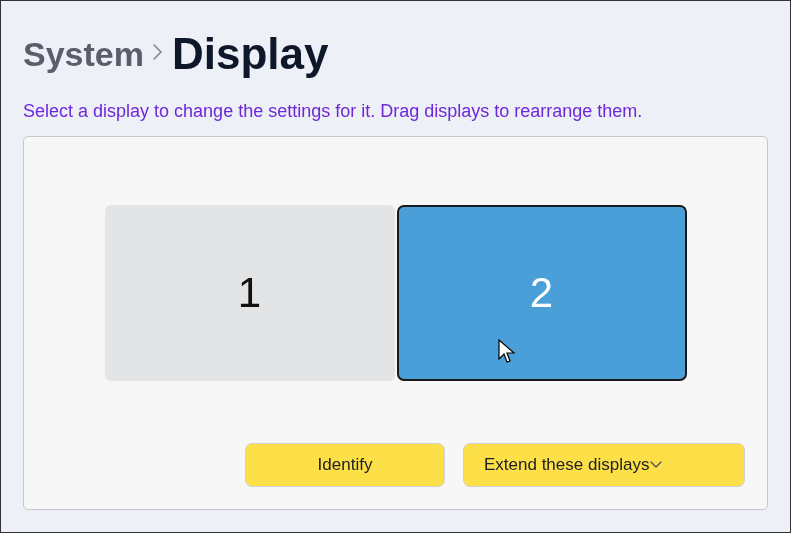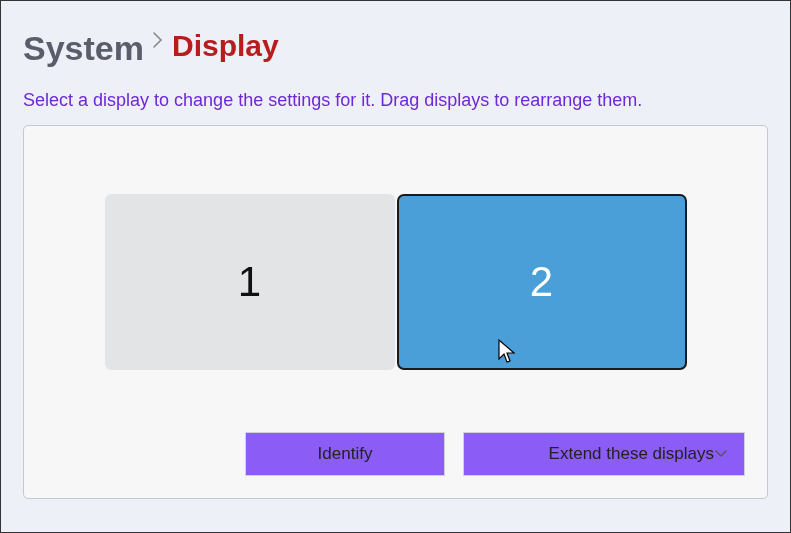--- a/index.html
+++ b/index.html
@@ -7,39 +7,39 @@
       font-family: 'Segoe UI', -apple-system, sans-serif;
       background: #eef0f7;
       width: 791px;
       height: 533px;
       overflow: hidden;
       position: relative;
       border: 1px solid #333;
     }
     .breadcrumb {
       display: flex;
-      align-items: flex-start;
+      align-items: center;
       gap: 8px;
       padding: 28px 22px 10px 22px;
     }
     .breadcrumb-link {
       font-size: 34px;
       font-weight: 600;
       color: #5a5e6b;
       cursor: pointer;
     }
     .breadcrumb-chevron {
       font-size: 22px;
       color: #888;
       font-weight: 400;
     }
     .breadcrumb-current {
-      font-size: 30px;
+      font-size: 44px;
       font-weight: 700;
-      color: #b91c1c;
+      color: #0f172a;
     }
     .description {
       font-size: 18px;
       color: #6d28d9;
       padding: 12px 22px 8px 22px;
     }
     .display-panel {
       margin: 6px 22px 0 22px;
       background: #f7f7f8;
       border: 1px solid #c4c8cf;
@@ -81,36 +81,36 @@
       border: 2px solid #1a1a1a;
       border-radius: 7px;
     }
     .controls-row {
       display: flex;
       justify-content: flex-end;
       gap: 18px;
       padding-top: 6px;
     }
     .btn {
-      background: #8b5cf6;
+      background: #fde047;
       border: 1px solid #cfd2d8;
-      border-radius: 1px;
+      border-radius: 7px;
       height: 44px;
       font-size: 17px;
       color: #222;
       cursor: pointer;
       display: flex;
       align-items: center;
       justify-content: center;
       font-family: inherit;
     }
     .btn-identify { width: 200px; }
     .btn-dropdown {
       width: 282px;
-      justify-content: flex-end;
+      justify-content: flex-start;
       padding: 0 16px 0 20px;
     }
     .chev-down {
       font-size: 13px;
       color: #555;
     }
     .cursor {
       position: absolute;
       left: 497px;
       top: 338px;

